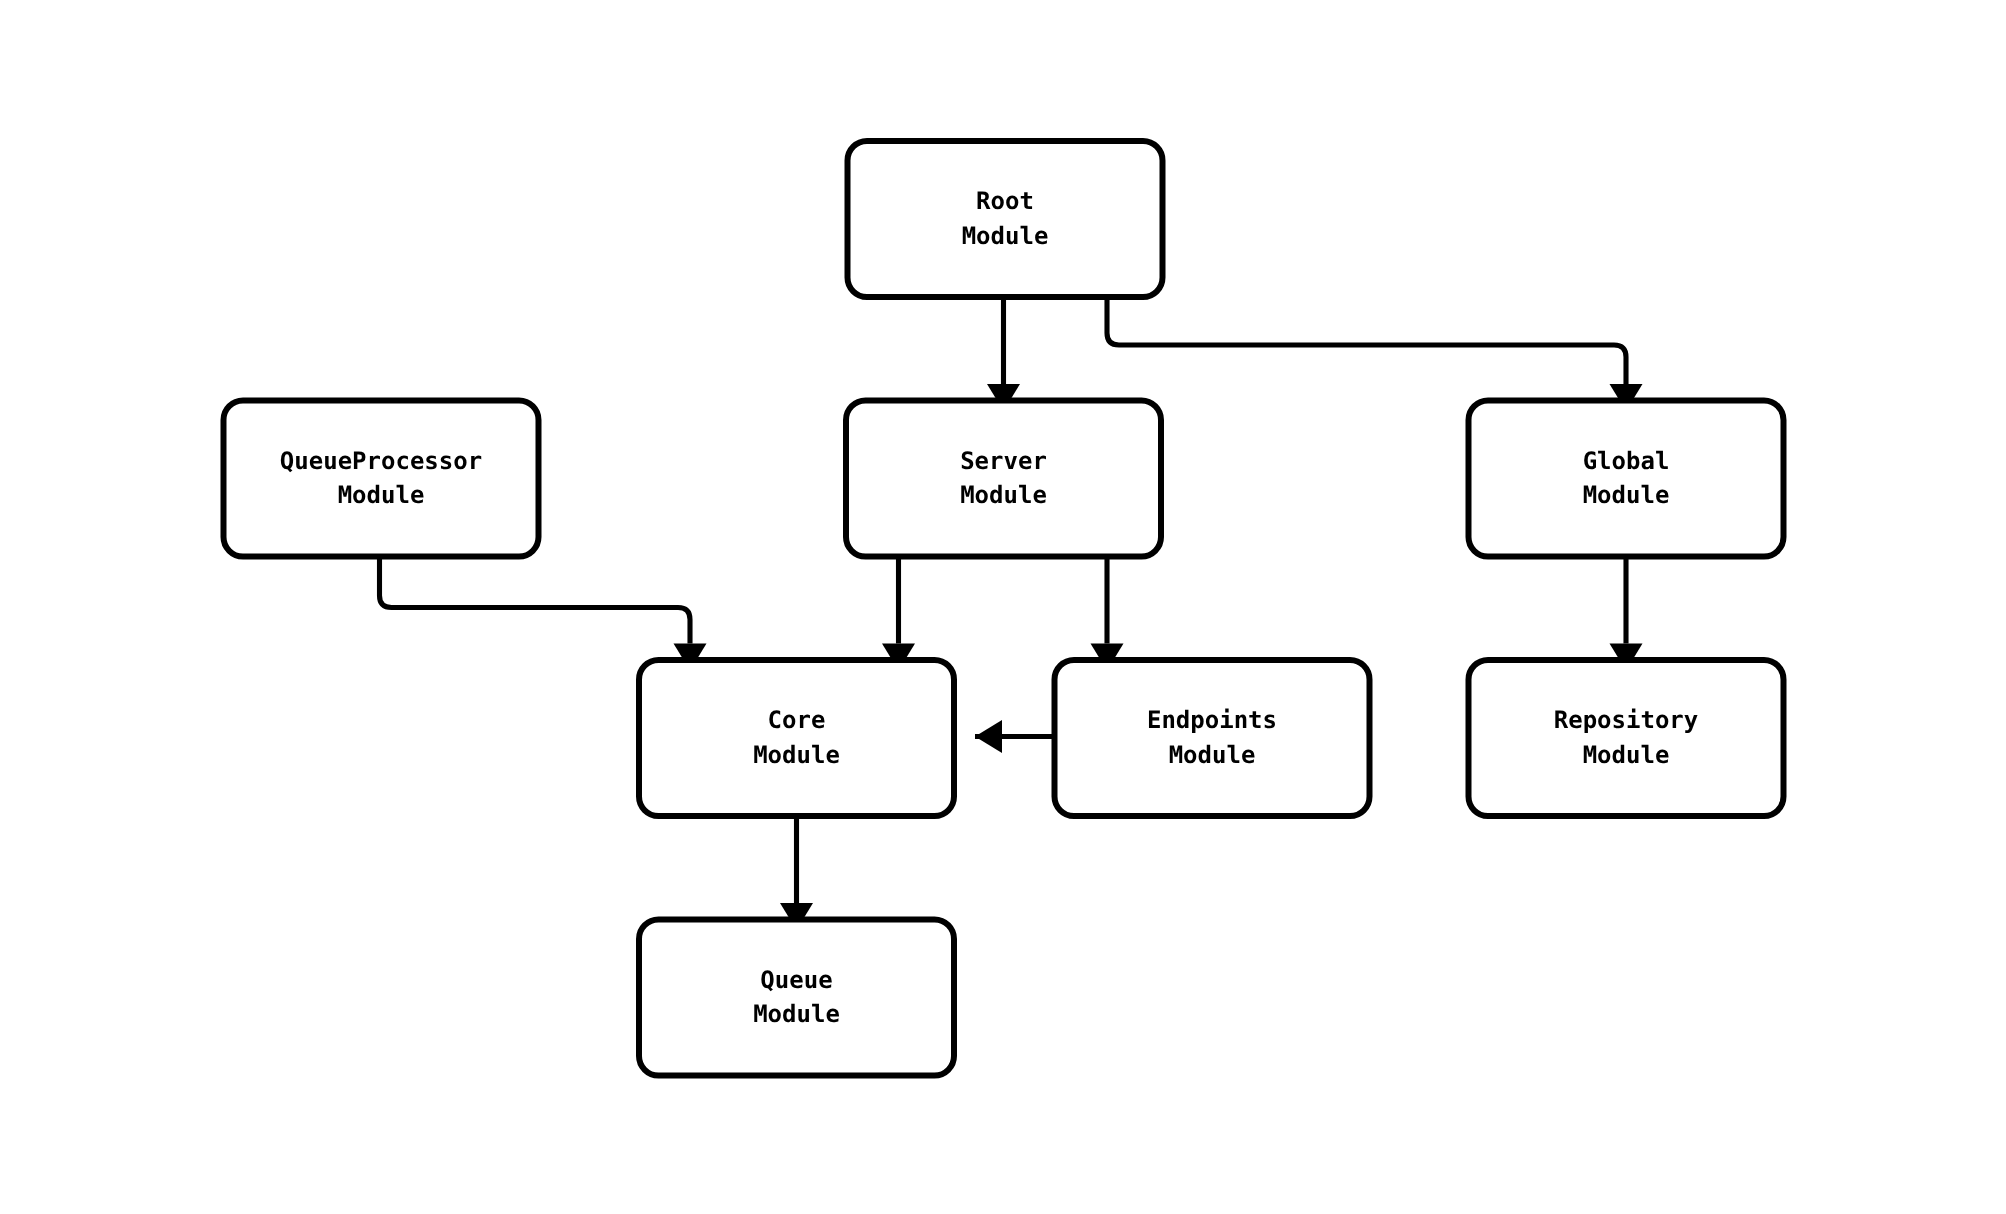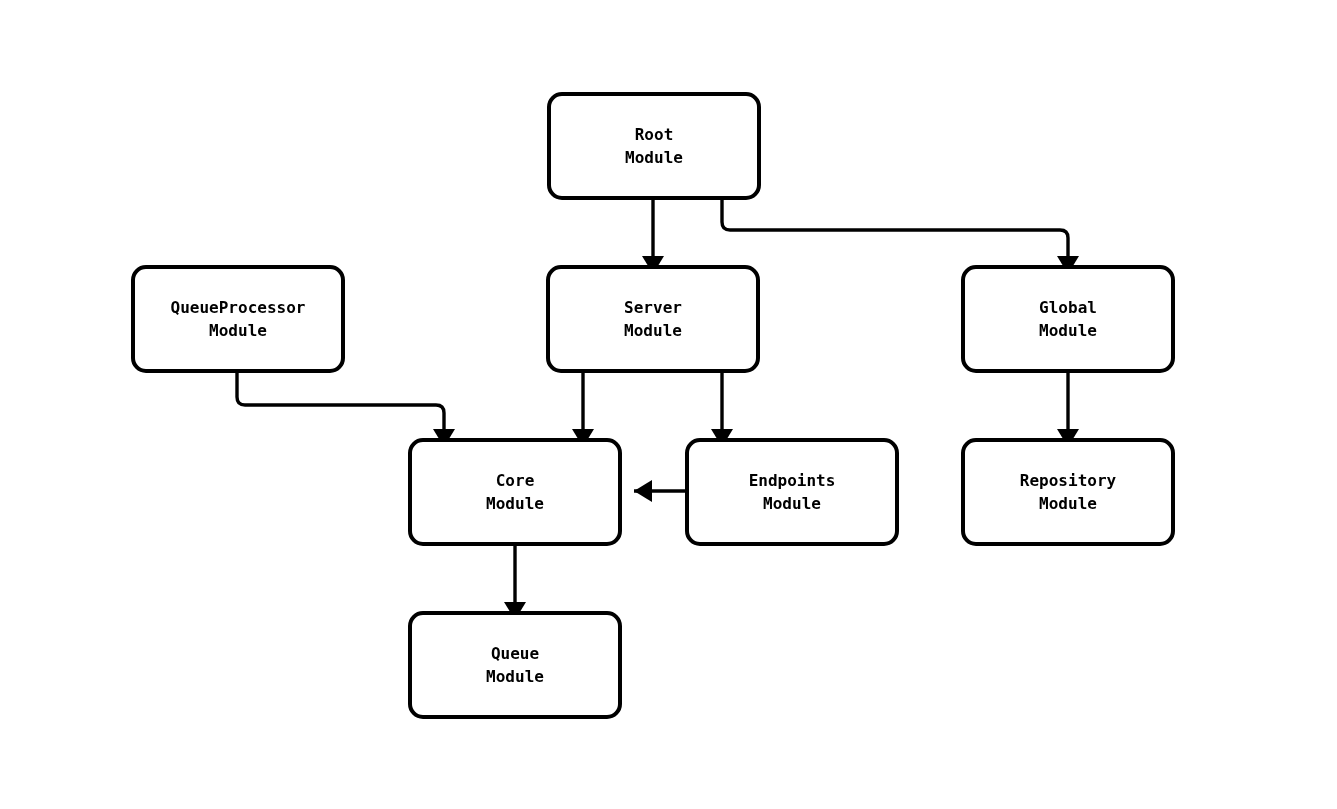--- a/index.html
+++ b/index.html
@@ -11,21 +11,21 @@
   body {
     width: 1337px;
     height: 809px;
     font-family: "DejaVu Sans Mono", "Liberation Mono", monospace;
     overflow: hidden;
     position: relative;
   }
   #diagram-root {
     position: absolute;
     top: 0;
-    left: 0;
+    left: 16px;
     width: 1250px;
     height: 809px;
   }
   svg.diagram-canvas {
     position: absolute;
     top: 0;
     left: 0;
     width: 1337px;
     height: 809px;
     display: block;

